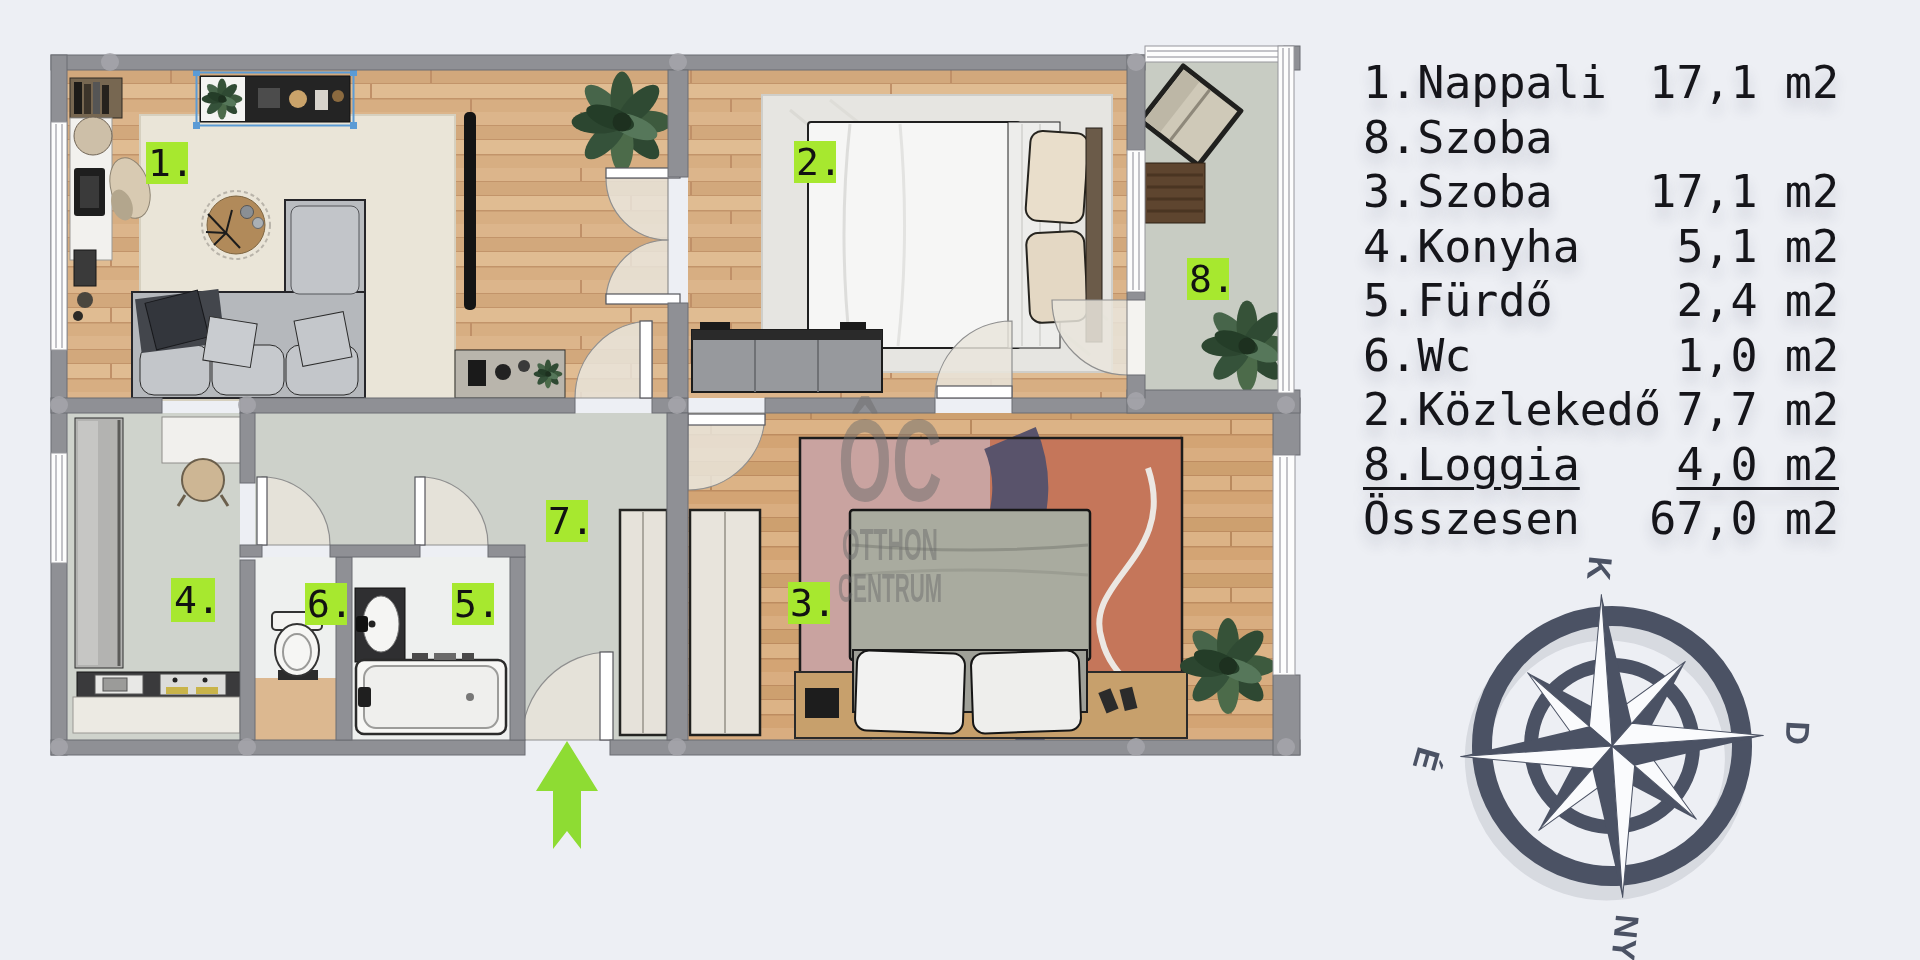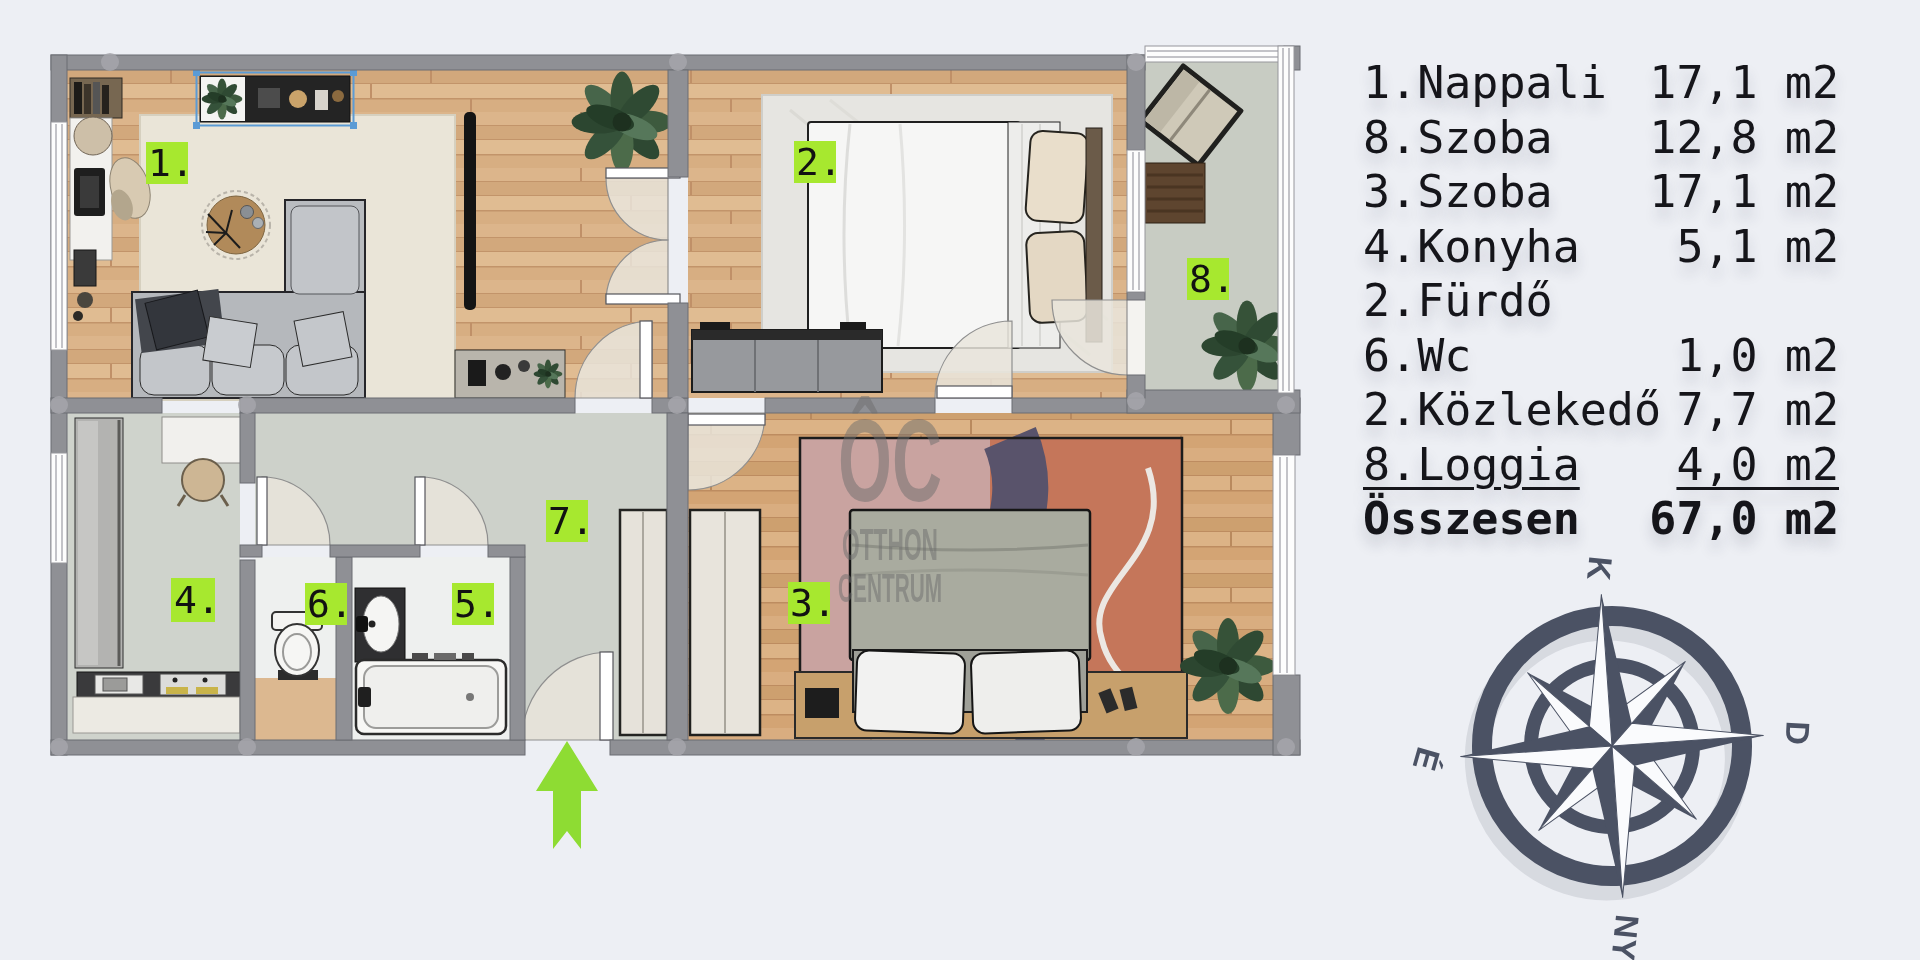--- a/index.html
+++ b/index.html
@@ -16,21 +16,21 @@
   .leaf{fill:#ffffff;stroke:#55565c;stroke-width:1.2;}
   .gap{fill:#f4f3f0;}
 
   
   .legend{position:absolute;left:1363px;top:56px;width:476px;
           font-family:"DejaVu Sans Mono","Liberation Mono",monospace;
           font-size:45px;line-height:54.5px;color:#15151a;
           text-shadow:0 10px 14px rgba(40,45,70,.18);}
   .legend .row{display:flex;justify-content:space-between;white-space:pre;}
   .legend .row.u span{text-decoration:underline;text-decoration-thickness:3px;text-underline-offset:7px;text-align:right;}
-  .legend .row.sum{font-weight:bold;}
+  .legend .row.sum{font-weight:normal;}
 
   .chip-rect{fill:#a7e82f;}
   .chip-text{font-family:"DejaVu Sans Mono","Liberation Mono",monospace;font-size:38px;fill:#121212;}
   .compass-letter{font-family:"Liberation Sans","DejaVu Sans",sans-serif;font-weight:bold;
                   font-size:33px;fill:#4b5264;}
   .wm{fill:#6e6e6e;opacity:.5;font-family:"Liberation Sans","DejaVu Sans",sans-serif;font-weight:bold;}
 </style>
 </head>
 <body>
 
@@ -410,23 +410,23 @@
     </g>
     <text class="compass-letter" transform="translate(0,-178) rotate(100)" text-anchor="middle" dominant-baseline="central">K</text>
     <text class="compass-letter" transform="translate(186,0) rotate(97)" text-anchor="middle" dominant-baseline="central">D</text>
     <text class="compass-letter" transform="translate(0,192) rotate(100)" text-anchor="middle" dominant-baseline="central">NY</text>
     <text class="compass-letter" transform="translate(-186,0) rotate(110)" text-anchor="middle" dominant-baseline="central">É</text>
   </g>
 </svg>
 
   <div class="legend">
     <div class="row"><span>1.Nappali</span><span>17,1 m2</span></div>
-    <div class="row"><span>8.Szoba</span><span>12,8 m2</span></div>
+    <div class="row"><span>8.Szoba</span></div>
     <div class="row"><span>3.Szoba</span><span>17,1 m2</span></div>
     <div class="row"><span>4.Konyha</span><span>5,1 m2</span></div>
-    <div class="row"><span>2.Fürdő</span></div>
+    <div class="row"><span>5.Fürdő</span><span>2,4 m2</span></div>
     <div class="row"><span>6.Wc</span><span>1,0 m2</span></div>
     <div class="row"><span>2.Közlekedő</span><span>7,7 m2</span></div>
     <div class="row u"><span>8.Loggia</span><span>4,0 m2</span></div>
     <div class="row sum"><span>Összesen</span><span>67,0 m2</span></div>
   </div>
 
 </div>
 
 </body></html>

